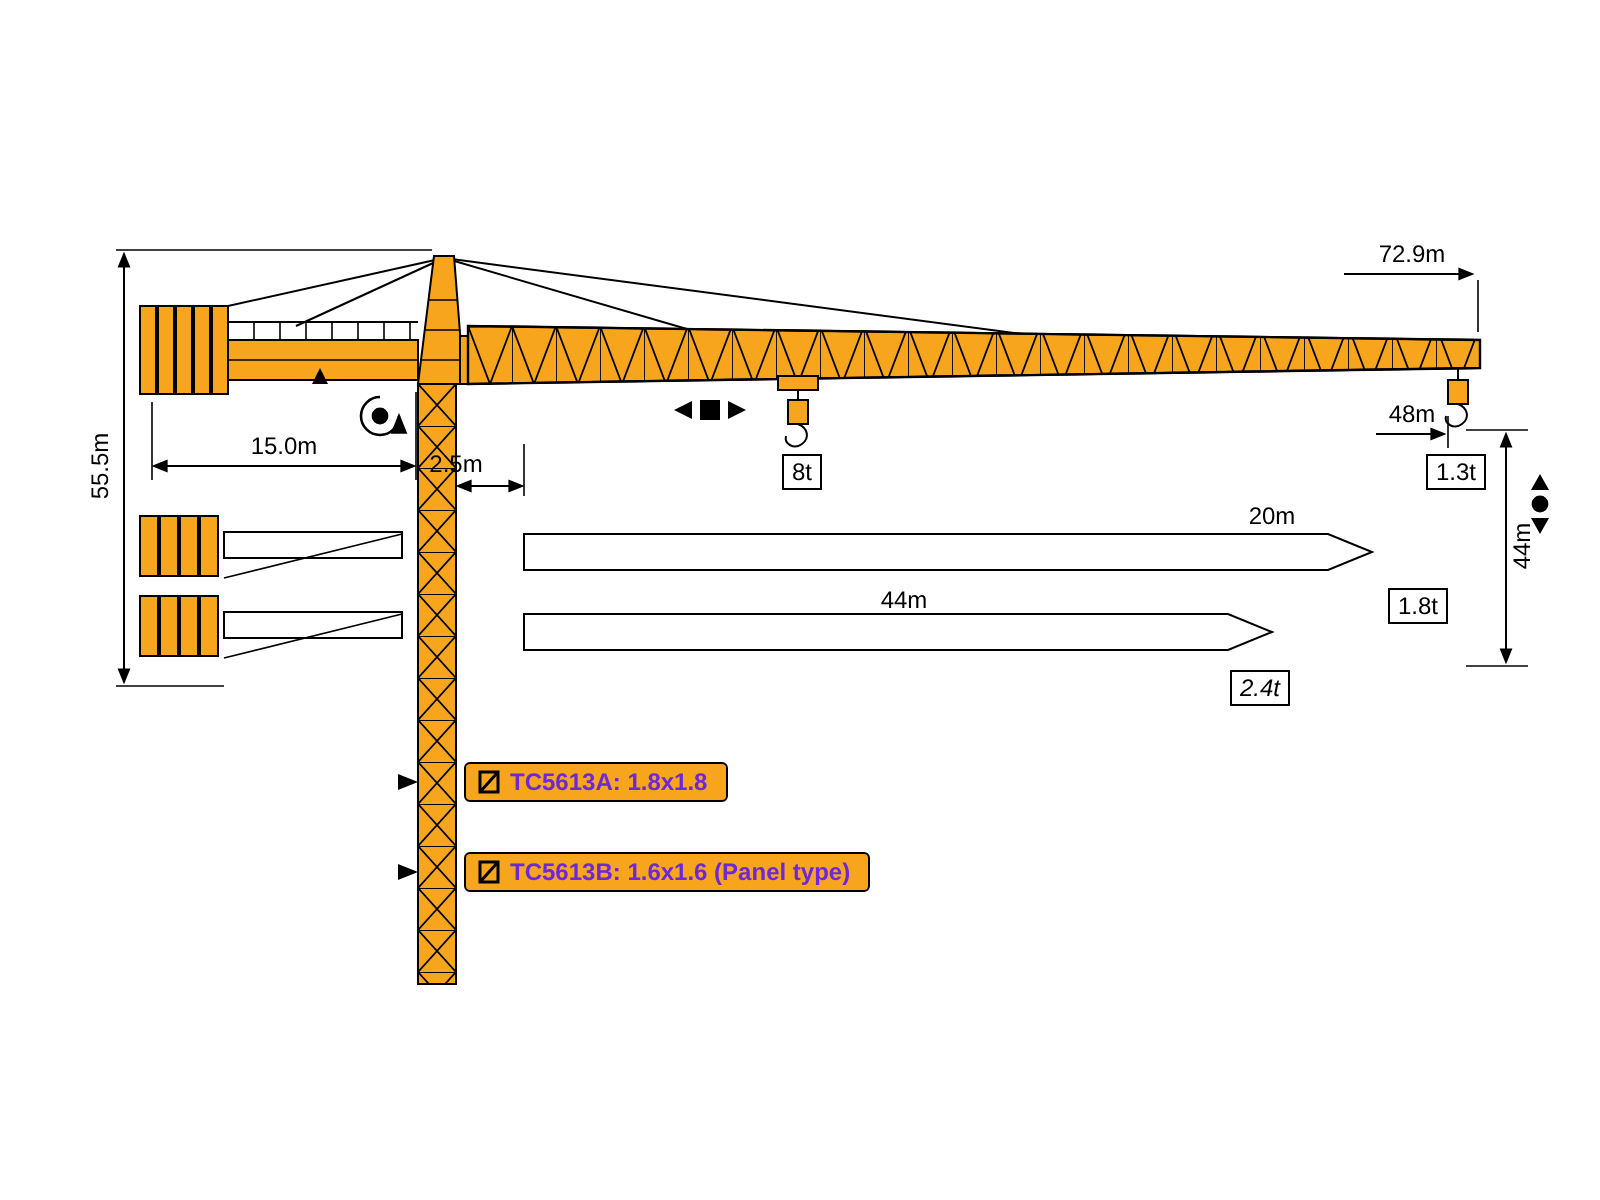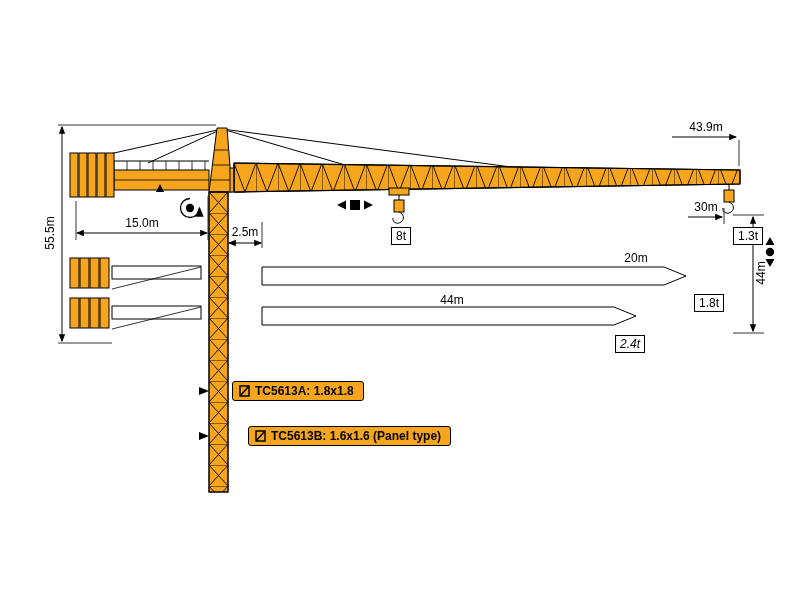--- a/index.html
+++ b/index.html
@@ -7,21 +7,21 @@
   .stage{position:relative;width:800px;height:600px;background:#fff;
          font-family:"Liberation Sans",sans-serif;overflow:hidden;}
   .stage>svg{position:absolute;left:0;top:0;}
   .lbl{position:absolute;font-size:12px;color:#000;white-space:nowrap;
        transform:translate(-50%,-50%);}
   .lbl.rot{transform:translate(-50%,-50%) rotate(-90deg);}
   .boxed{position:absolute;font-size:12px;color:#000;background:#fff;
          border:1px solid #000;padding:0 4px;line-height:16px;white-space:nowrap;text-align:center;}
   .model-box{position:absolute;display:flex;align-items:center;gap:5px;
          background:var(--crane);border:1px solid #000;border-radius:3px;
-         padding:2px 9px 2px 6px;font-size:12px;font-weight:bold;color:#000000;
+         padding:2px 9px 2px 6px;font-size:12px;font-weight:bold;color:#6d28d9;
          white-space:nowrap;}
   .sec-icon{display:inline-flex;align-items:center;}
   .yf{fill:var(--crane);stroke:#000;stroke-width:1;}
   .wf{fill:#fff;stroke:#000;stroke-width:1;}
   .ln{stroke:#000;stroke-width:1;fill:none;}
   .thin{stroke:#000;stroke-width:0.8;fill:none;}
   .blk{fill:#000;stroke:none;}
 </style>
 </head>
 <body>
@@ -156,41 +156,41 @@
       <polygon points="770,267 765.5,259 774.5,259"></polygon>
     </g>
 
     <polygon points="160,184 156,192 164,192" class="blk"></polygon>
     <polygon points="209,391 199,387 199,395" class="blk"></polygon>
     <polygon points="209,436 199,432 199,440" class="blk"></polygon>
   </svg>
 
   <div class="lbl rot" style="left:50px;top:233px;">55.5m</div>
   <div class="lbl" style="left:142px;top:223px;">15.0m</div>
-  <div class="lbl" style="left:245px;top:232px;">2.5m</div>
-  <div class="lbl" style="left:706px;top:127px;">43.9m</div>
-  <div class="lbl" style="left:706px;top:207px;">30m</div>
+  <div class="lbl" style="left:228px;top:232px;">2.5m</div>
+  <div class="lbl" style="left:706px;top:127px;">72.9m</div>
+  <div class="lbl" style="left:706px;top:207px;">48m</div>
   <div class="lbl rot" style="left:761px;top:273px;">44m</div>
   <div class="lbl" style="left:636px;top:258px;">20m</div>
   <div class="lbl" style="left:452px;top:300px;">44m</div>
 
   <div class="boxed" style="left:391px;top:227px;">8t</div>
-  <div class="boxed" style="left:733px;top:227px;">1.3t</div>
+  <div class="boxed" style="left:713px;top:227px;">1.3t</div>
   <div class="boxed" style="left:694px;top:294px;">1.8t</div>
   <div class="boxed" style="left:615px;top:335px;font-style:italic;">2.4t</div>
 
   <div class="model-box" style="left:232px;top:381px;">
     <span class="sec-icon">
       <svg width="11" height="12" viewBox="0 0 11 12">
           <path d="M1,1 H10 V11 H1 Z M1,11 L10,1" fill="none" stroke="#000" stroke-width="1.5"></path>
         </svg>
     </span>
     <span>TC5613A: 1.8x1.8</span>
   </div>
-  <div class="model-box" style="left:232px;top:426px;margin-left:16px;">
+  <div class="model-box" style="left:232px;top:426px;">
     <span class="sec-icon">
       <svg width="11" height="12" viewBox="0 0 11 12">
           <path d="M1,1 H10 V11 H1 Z M1,11 L10,1" fill="none" stroke="#000" stroke-width="1.5"></path>
         </svg>
     </span>
     <span>TC5613B: 1.6x1.6 (Panel type)</span>
   </div>
 
 </div>
 

